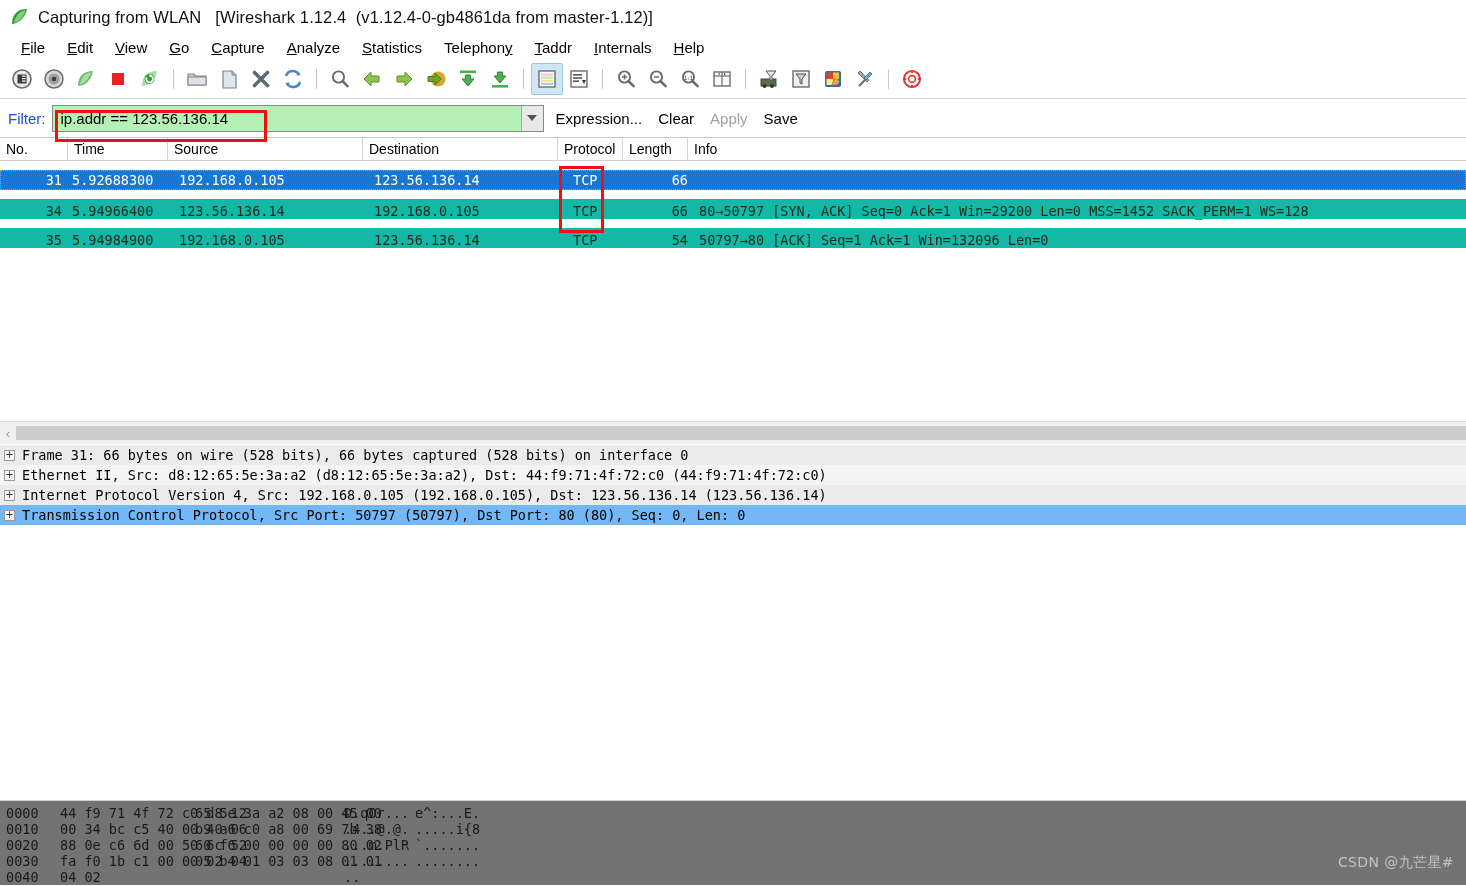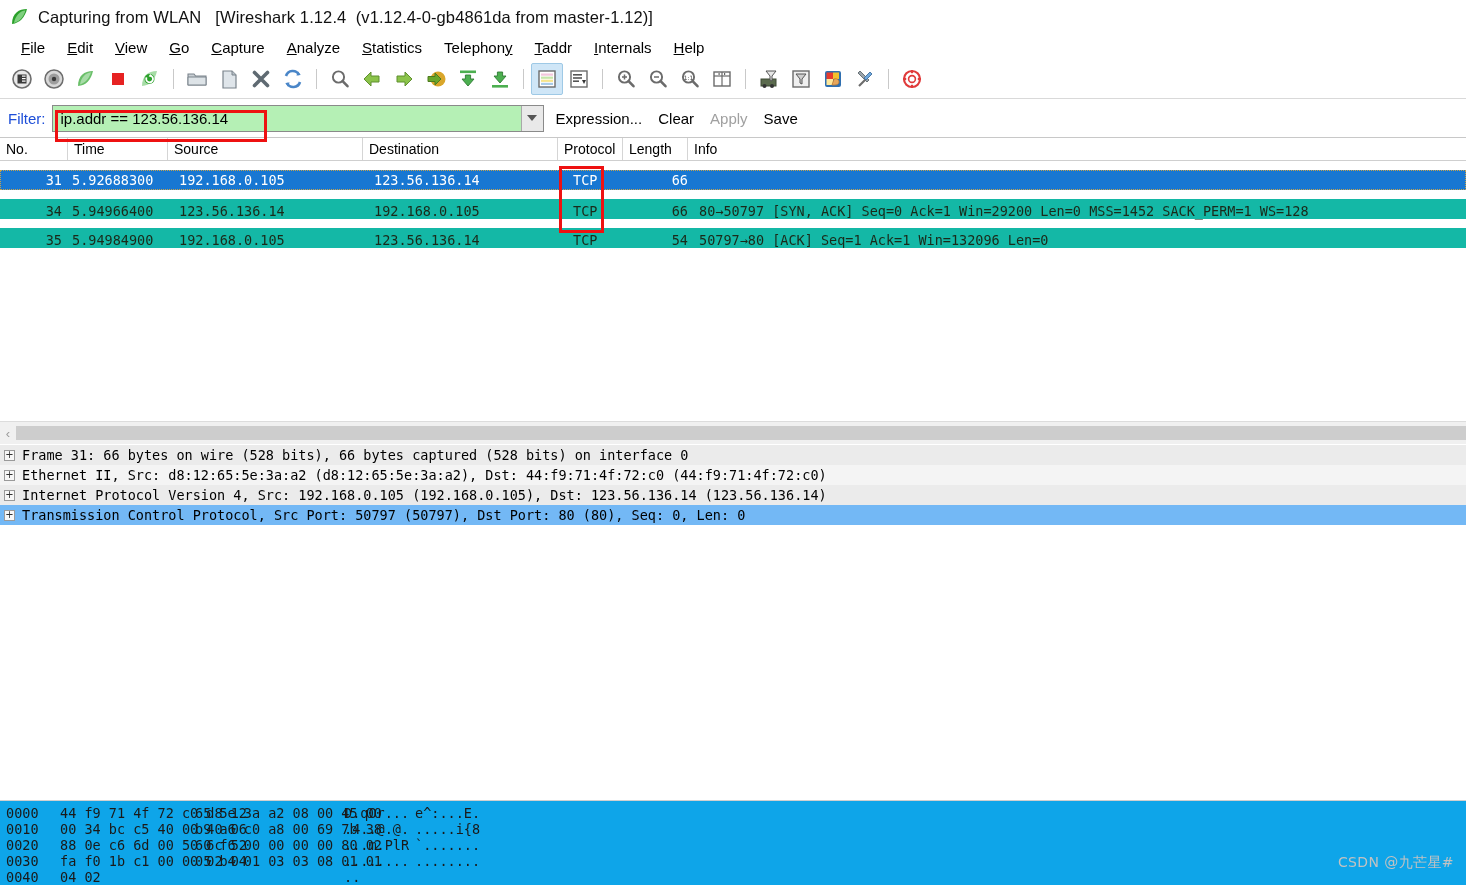--- a/index.html
+++ b/index.html
@@ -118,21 +118,21 @@
     display:inline-flex;align-items:center;justify-content:center;margin-right:7px;
     font-family:"DejaVu Sans", sans-serif;font-size:10px;line-height:1;color:#333;
     flex:0 0 auto;box-sizing:border-box;
   }
 
   
   .filler{background:#ffffff;}
 
   
   .hexpane{
-    background:#0ea5e9;border-top:1px solid #d0d0d0;
+    background:#737373;border-top:1px solid #d0d0d0;
     font-family:"DejaVu Sans Mono", monospace;font-size:13.5px;color:#1a1a1a;
     padding-top:4px;
   }
   .hexrow{display:flex;height:16px;align-items:center;white-space:pre;}
   .hex-off{width:60px;padding-left:6px;box-sizing:border-box;}
   .hex-b1{width:135px;box-sizing:border-box;}
   .hex-b2{width:145px;box-sizing:border-box;}
   .hex-a1{width:75px;box-sizing:border-box;padding-left:4px;}
   .hex-a2{width:90px;box-sizing:border-box;}
 

